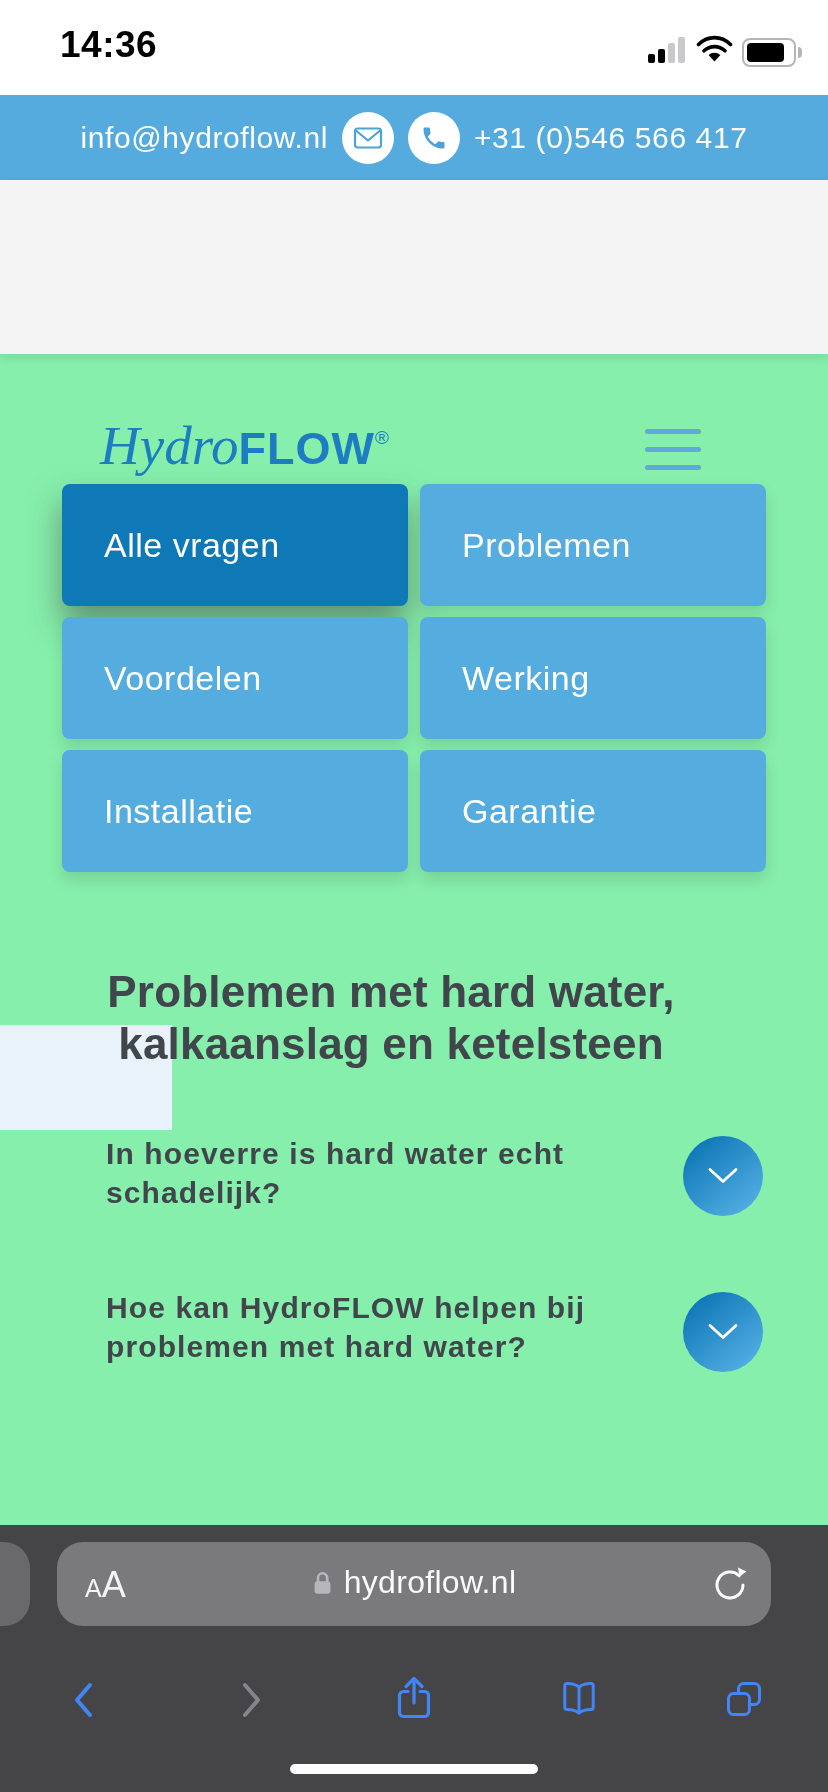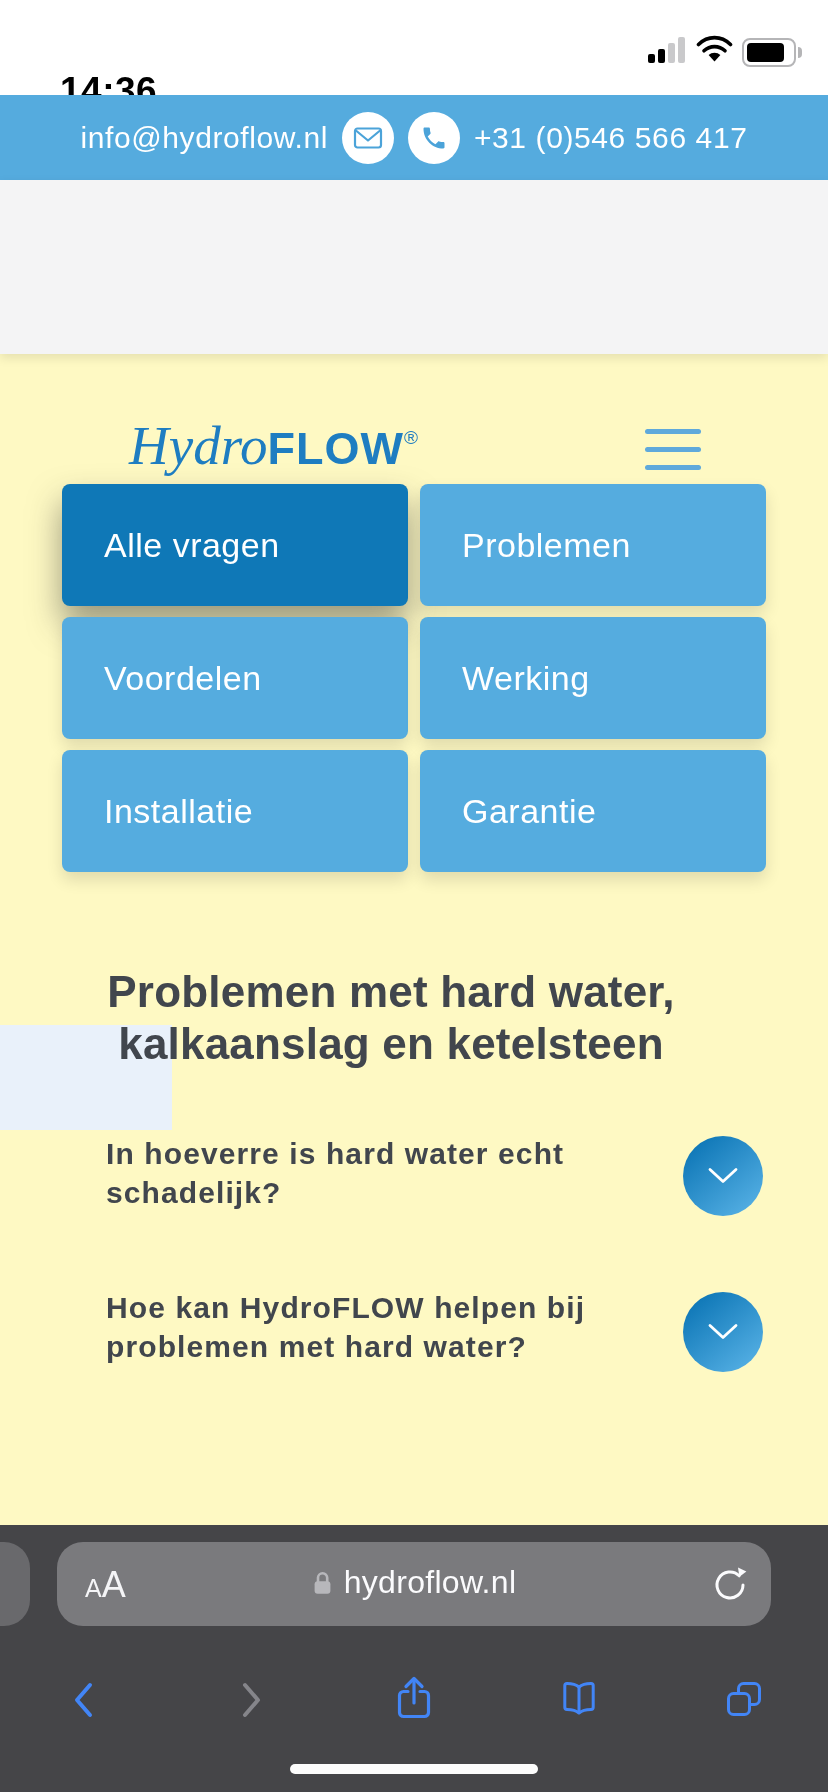--- a/index.html
+++ b/index.html
@@ -2,21 +2,21 @@
 <html style="--contact-bar-bg: #55ABDE; --header-bg: #F4F4F5; --logo-blue: #1E7DC1; --hamburger-blue: #5FA9DB; --category-active-bg: #0F78B7; --category-bg: #55ACDF; --heading-text: #41464D; --accent-square: #E9F1FA; --faq-circle-start: #0D76B6; --faq-circle-end: #58B2E6; --safari-bar-bg: #454548; --safari-pill-bg: #7A7A7D; --safari-icon-blue: #4285F6;"><head>
 <meta charset="utf-8">
 <style>
   html,body{margin:0;padding:0;background:#000;}
   body{width:828px;height:1792px;position:relative;overflow:hidden;
        font-family:"Liberation Sans",sans-serif;}
   .abs{position:absolute;}
 
   
   .status-bar{left:0;top:0;width:828px;height:95px;background:#ffffff;}
-  .time{left:60px;top:24px;font-size:37px;font-weight:bold;color:#000;letter-spacing:.5px;margin-top:46px;}
+  .time{left:60px;top:24px;font-size:37px;font-weight:bold;color:#000;letter-spacing:.5px;}
   .cell-bars{left:648px;top:37px;display:flex;align-items:flex-end;gap:3px;height:26px;}
   .cell-bars span{width:7px;border-radius:2px;background:#000;display:block;}
   .cb1{height:9px;} .cb2{height:14px;}
   .cb3{height:20px;background:#C9C9CB !important;}
   .cb4{height:26px;background:#C9C9CB !important;}
   .wifi{left:696px;top:35px;}
   .battery{left:742px;top:38px;width:50px;height:25px;border:2px solid #B5B5B7;border-radius:8px;}
   .battery-fill{position:absolute;left:3px;top:3px;width:37px;height:19px;background:#000;border-radius:4px;}
   .battery-nub{position:absolute;right:-8px;top:7px;width:4px;height:11px;background:#B5B5B7;border-radius:0 4px 4px 0;}
 
@@ -25,28 +25,28 @@
   .contact-inner{height:100%;display:flex;align-items:center;justify-content:center;gap:14px;}
   .contact-text{color:#fff;font-size:30px;letter-spacing:.6px;}
   .icon-circle{width:52px;height:52px;border-radius:50%;background:#fff;
                display:flex;align-items:center;justify-content:center;}
 
   
   .site-header{left:0;top:180px;width:828px;height:174px;background:var(--header-bg,#F4F4F5);
                box-shadow:0 4px 10px rgba(0,0,0,.10);z-index:3;}
   .logo{left:100px;top:234px;display:flex;align-items:baseline;cursor:pointer;}
   .logo-hydro{font-family:"Liberation Serif",serif;font-style:italic;font-size:55px;
-              color:var(--logo-blue,#1E7DC1);margin-left:29px;}
+              color:var(--logo-blue,#1E7DC1);}
   .logo-flow{font-size:45px;font-weight:bold;letter-spacing:1px;color:var(--logo-blue,#1E7DC1);}
   .logo-reg{font-size:19px;color:var(--logo-blue,#1E7DC1);transform:translateY(-20px);display:inline-block;}
   .hamburger{left:645px;top:249px;width:56px;cursor:pointer;}
   .hamburger span{display:block;height:5px;border-radius:2.5px;background:var(--hamburger-blue,#5FA9DB);margin-bottom:13px;}
 
   
-  .main{left:0;top:354px;width:828px;height:1171px;background:#fef9c3;}
+  .main{left:0;top:354px;width:828px;height:1171px;background:#86efac;}
   .category-grid{left:62px;top:130px;width:704px;display:grid;
                  grid-template-columns:346px 346px;column-gap:12px;row-gap:11px;}
   .category-btn{height:122px;border-radius:8px;background:var(--category-bg,#55ACDF);
                 border:none;color:#fff;font-family:"Liberation Sans",sans-serif;
                 font-size:34px;letter-spacing:.5px;text-align:left;padding:0 0 0 42px;
                 display:flex;align-items:center;cursor:pointer;
                 box-shadow:0 8px 16px rgba(0,0,0,.12);}
   .category-btn.active{background:var(--category-active-bg,#0F78B7);
                 box-shadow:0 18px 32px rgba(55,55,55,.5);}
   .accent-square{left:0;top:671px;width:172px;height:105px;background:var(--accent-square,#E9F1FA);z-index:0;}

